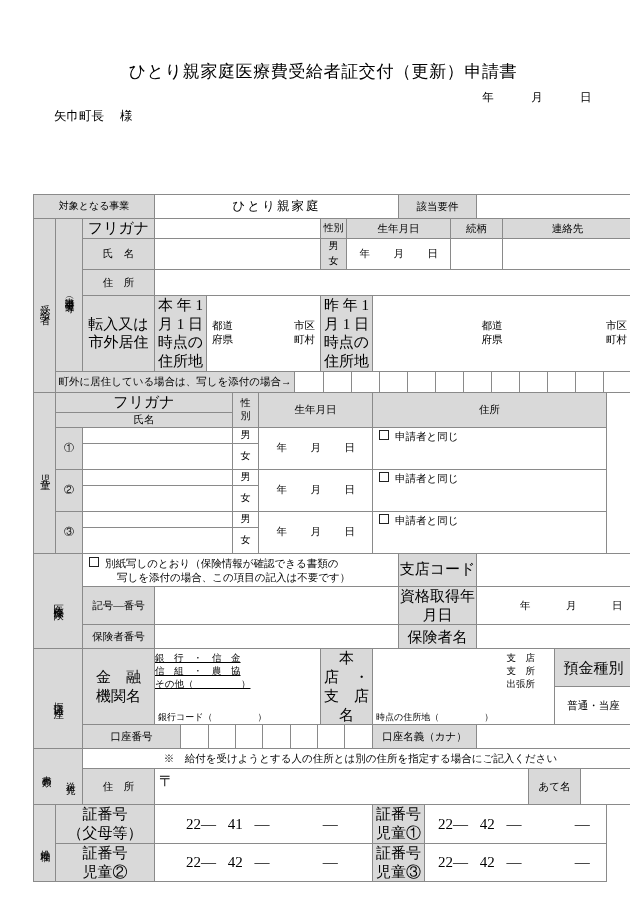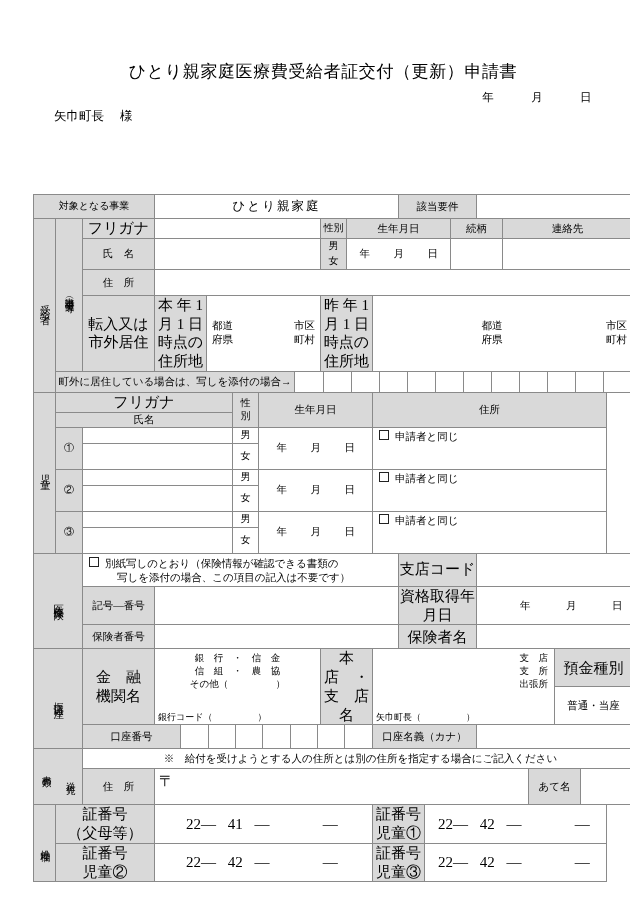--- a/index.html
+++ b/index.html
@@ -431,40 +431,40 @@
     <tr style="height:46px">
       <td class="hd outer-left thick-r" colspan="2" rowspan="2">
         <span class="vert" style="letter-spacing:2px">振込口座</span>
       </td>
       <td class="hd sm two-line thick-r" colspan="2">
         <span>金　融</span><br>
         <span>機関名</span>
       </td>
       <td class="wh thick-r" colspan="6" style="padding:0">
         <div style="position:relative;height:100%;">
-          <div style="text-align:center;padding-top:3px;line-height:1.35;font-size:9.5px;">
+          <div style="text-align:left;padding-top:3px;line-height:1.35;font-size:9.5px;text-decoration:underline;">
             <span>銀　行　・　信　金</span><br>
             <span>信　組　・　農　協</span><br>
             <span>その他（　　　　　）</span>
           </div>
           <div class="code-line" style="position:absolute;left:3px;bottom:1px;">銀行コード（　　　　　）</div>
         </div>
       </td>
       <td class="hd sm two-line thick-r" colspan="2">
         <span>本　店　・</span><br>
         <span>支　店　名</span>
       </td>
       <td class="wh thick-r" colspan="7" style="padding:0">
         <div style="position:relative;height:100%;">
-          <div style="position:absolute;right:6px;top:3px;text-align:center;line-height:1.35;font-size:9.5px;">
+          <div style="position:absolute;right:19px;top:3px;text-align:center;line-height:1.35;font-size:9.5px;">
             <span>支　店</span><br>
             <span>支　所</span><br>
             <span>出張所</span>
           </div>
-          <div class="code-line" style="position:absolute;left:3px;bottom:1px;">矢巾町長（　　　　　）</div>
+          <div class="code-line" style="position:absolute;left:3px;bottom:1px;">時点の住所地（　　　　　）</div>
         </div>
       </td>
       <td class="outer-right" colspan="4" style="padding:0">
         <div class="stack">
           <div class="rule hd sm" style="height:40%">預金種別</div>
           <div class="wh md" style="height:60%">普通・当座</div>
         </div>
       </td>
     </tr>
 

